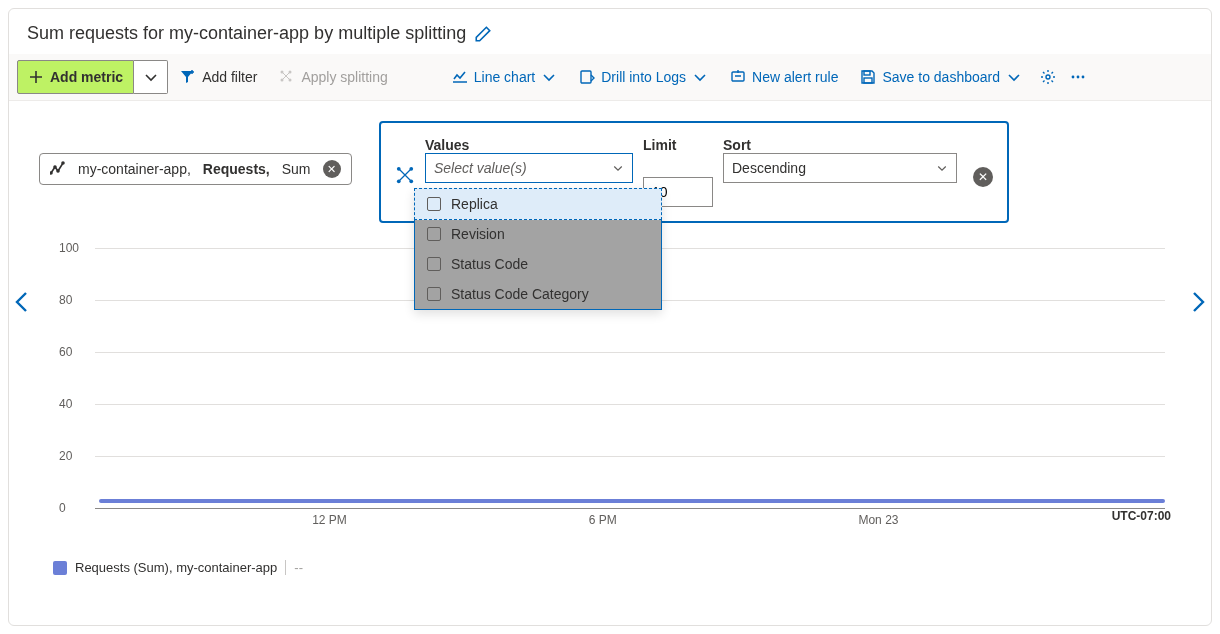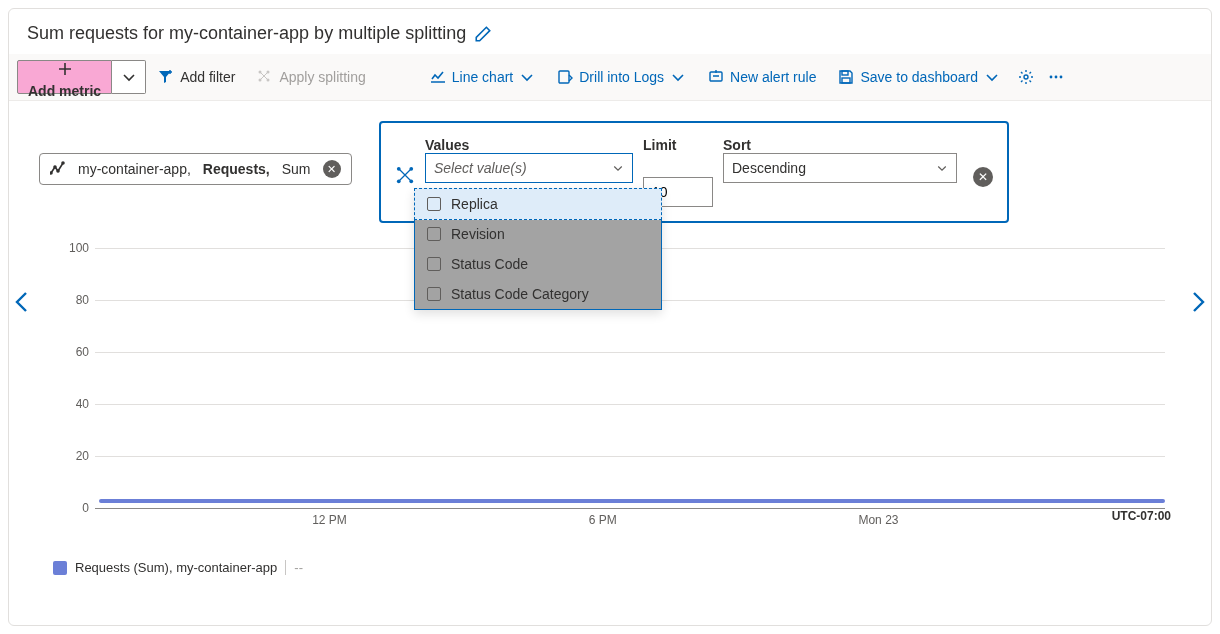--- a/index.html
+++ b/index.html
@@ -4,21 +4,21 @@
 <style>
 * { box-sizing: border-box; margin: 0; padding: 0; }
 body { font-family: "Segoe UI", Arial, sans-serif; font-size: 14px; color: #323130; background: #fff; width: 1220px; height: 634px; }
 .card { border: 1px solid #e1dfdd; border-radius: 6px; margin: 8px; padding: 0; background: #fff; position: relative; height: 618px; }
 .title-row { display: flex; align-items: center; gap: 8px; padding: 14px 18px 10px 18px; font-size: 18px; }
 .title-row .edit-icon { width: 18px; height: 18px; cursor: pointer; }
 
 .toolbar { display: flex; align-items: center; padding: 6px 8px; background: #faf9f8; border-bottom: 1px solid #edebe9; gap: 2px; }
 .btn { display: inline-flex; align-items: center; gap: 6px; height: 34px; padding: 0 10px; border: none; background: transparent; color: #323130; font-size: 14px; cursor: pointer; border-radius: 2px; }
 .btn svg, .btn .ico { width: 16px; height: 16px; flex-shrink: 0; }
-.btn-primary-outline { border: 1px solid #8a8886; background: #f9a8d4; font-weight: 600; flex-direction: column; }
+.btn-primary-outline { border: 1px solid #8a8886; background: #bef264; font-weight: 600; }
 .btn-caret-only { border: 1px solid #8a8886; border-left: none; width: 34px; justify-content: center; padding: 0; background:#fff; }
 .btn-group { display: inline-flex; }
 .btn-group .btn-primary-outline { border-top-right-radius:0; border-bottom-right-radius:0; }
 .btn-group .btn-caret-only { border-top-left-radius:0; border-bottom-left-radius:0; }
 .disabled { color: #a19f9d; cursor: default; }
 .toolbar .spacer { width: 40px; }
 .blue { color: #0067b8; }
 
 .chart-area { position: relative; padding: 20px 30px 10px 30px; }
 
@@ -37,21 +37,21 @@
 .sort-select { width: 234px; }
 .close-btn-round { width: 20px; height: 20px; border-radius: 50%; background: #605e5c; color: #fff; display:flex; align-items:center; justify-content:center; font-size:12px; cursor:pointer; margin-top: 30px; margin-left: 6px; }
 
 .dropdown { position: absolute; top: 87px; left: 405px; width: 248px; border: 1px solid #0067b8; background: #a3a3a3; z-index: 3; box-shadow: 0 4px 10px rgba(0,0,0,0.12); }
 .dropdown-item { display: flex; align-items: center; gap: 10px; padding: 7px 12px; cursor: pointer; font-size: 14px; }
 .dropdown-item.hover { background: #deecf9; border: 1px dashed #0067b8; margin: -1px; }
 .chk { width: 14px; height: 14px; border: 1px solid #605e5c; border-radius: 2px; }
 
 .plot { position: relative; margin-top: 120px; height: 260px; margin-left: 20px; margin-right: 16px; }
 .ytick { position: absolute; left: 0; right: 0; display: flex; align-items: center; }
-.ytick .lbl { width: 36px; text-align: right; font-size: 12px; color: #605e5c; padding-right: 6px; }
+.ytick .lbl { width: 36px; font-size: 12px; color: #605e5c; padding-right: 6px; }
 .ytick .line { flex: 1; height: 1px; background: #e1dfdd; }
 .ytick.zero .line { background: #8a8886; }
 .xaxis { position: absolute; bottom: -26px; left: 40px; right: 0; display: flex; justify-content: space-between; font-size: 12px; color: #605e5c; }
 .tz { position: absolute; bottom: -22px; right: -6px; font-size: 12px; font-weight: 600; color: #323130; }
 .dataline { position: absolute; left: 40px; right: 0; height: 4px; background: #6b7fd7; border-radius: 2px; }
 
 .legend { display: flex; align-items: center; gap: 8px; padding: 12px 0 0 30px; font-size: 13px; color: #323130; position:absolute; bottom: 50px; left: 14px;}
 .legend .sw { width: 14px; height: 14px; background: #6b7fd7; border-radius: 2px; }
 .legend .dash { color: #a19f9d; border-left: 1px solid #c8c6c4; padding-left: 8px; }
 

